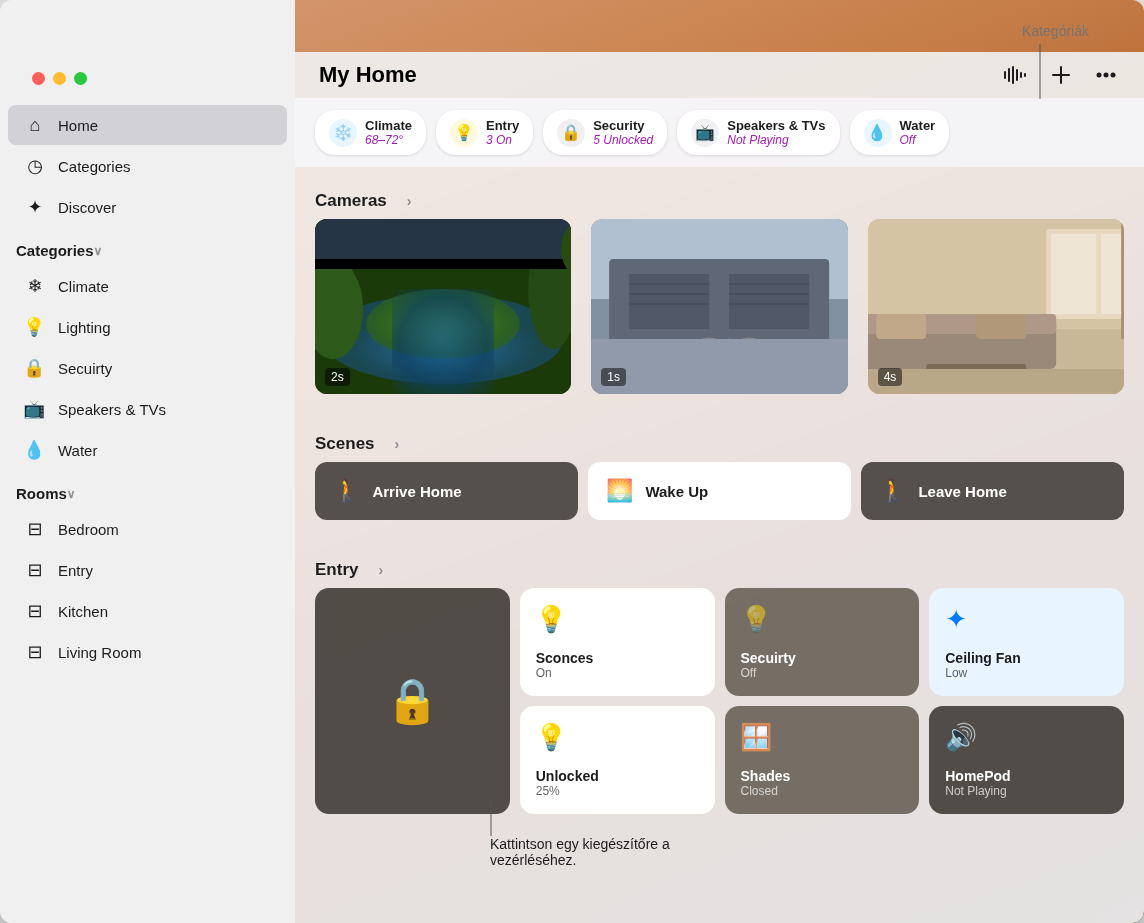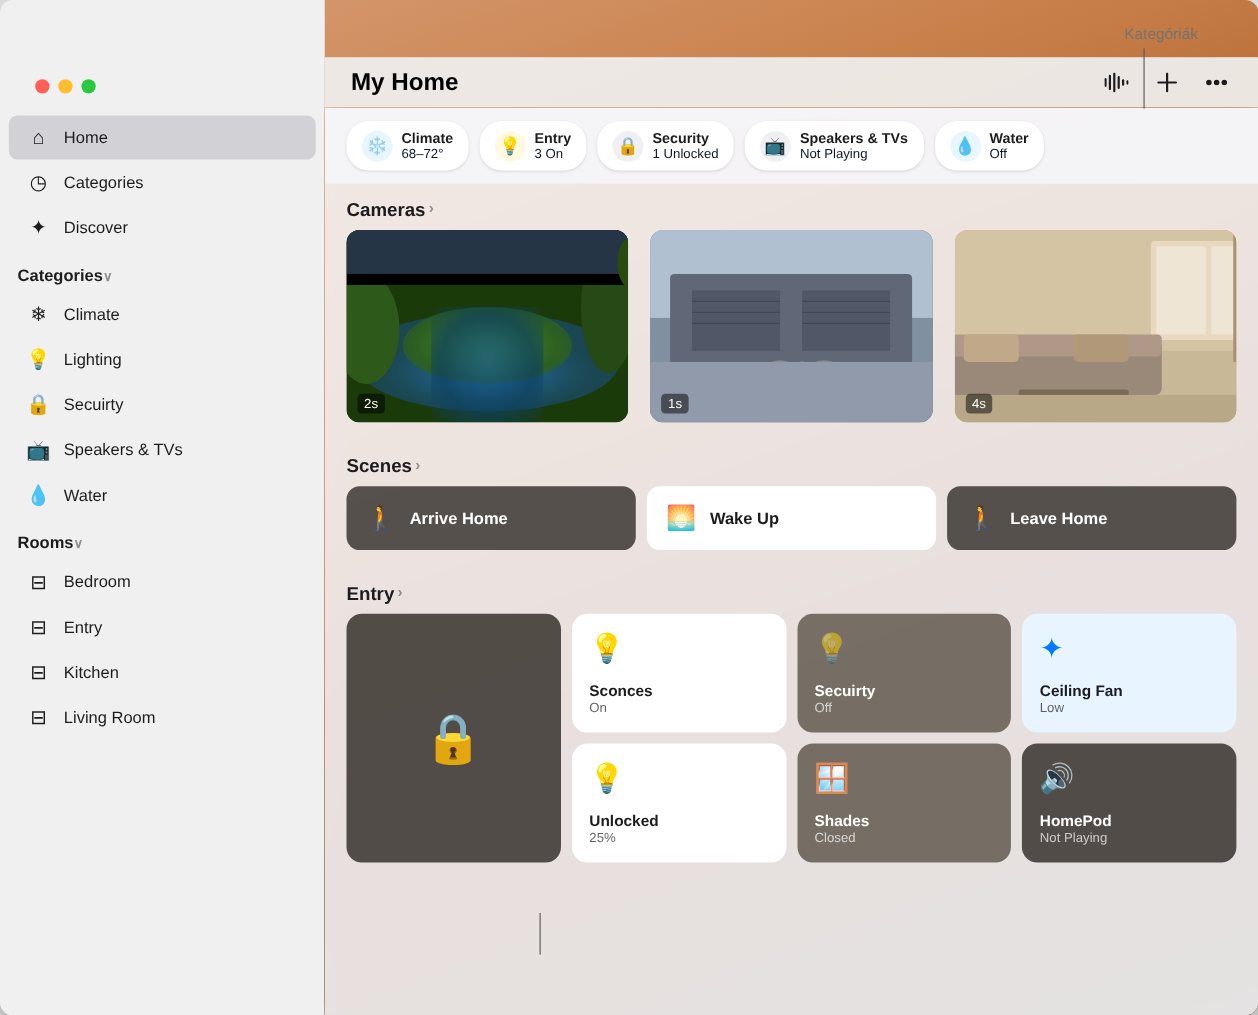--- a/index.html
+++ b/index.html
@@ -180,29 +180,30 @@
       justify-content: center;
       font-size: 16px;
     }
     .chip-text .chip-label {
       font-size: 13px;
       font-weight: 600;
       color: #1c1c1e;
     }
     .chip-text .chip-value {
       font-size: 12px;
-      color: #0f172a;
+      color: #a21caf;
+      font-style: italic;
     }
 
     
     .section-header {
       display: flex;
-      align-items: flex-start;
-      gap: 3px;
-      padding: 14px 20px 8px;
+      align-items: center;
+      gap: 20px;
+      padding: 24px 20px 8px;
       font-size: 17px;
       font-weight: 700;
       color: #1c1c1e;
       cursor: pointer;
     }
     .section-header .chevron-right {
       color: #8e8e93;
       font-size: 14px;
     }
 
@@ -479,21 +480,21 @@
             <div class="chip-icon" style="background:#fff9e0;">💡</div>
             <div class="chip-text">
               <div class="chip-label">Entry</div>
               <div class="chip-value">3 On</div>
             </div>
           </div>
           <div class="chip">
             <div class="chip-icon" style="background:#f0f0f2;">🔒</div>
             <div class="chip-text">
               <div class="chip-label">Security</div>
-              <div class="chip-value">1 Unlocked</div>
+              <div class="chip-value">5 Unlocked</div>
             </div>
           </div>
           <div class="chip">
             <div class="chip-icon" style="background:#f0f0f2;">📺</div>
             <div class="chip-text">
               <div class="chip-label">Speakers &amp; TVs</div>
               <div class="chip-value">Not Playing</div>
             </div>
           </div>
           <div class="chip">
@@ -682,13 +683,15 @@
   <span style="font-size:14px; color:#737373;">Kategóriák</span>
   <svg style="position:absolute; top:22px; right:48px;" width="2" height="55" viewBox="0 0 2 55">
     <line x1="1" y1="0" x2="1" y2="55" stroke="#555" stroke-width="1"></line>
   </svg>
 </div>
 
 <div style="position:absolute; bottom:55px; left:490px; z-index:200; pointer-events:none; text-align:left;">
   <svg style="display:block; margin-bottom:0;" width="2" height="38" viewBox="0 0 2 38">
     <line x1="1" y1="0" x2="1" y2="38" stroke="#555" stroke-width="1"></line>
   </svg>
+  <span style="font-size:14px; color:#1c1c1e; white-space:pre-line; display:block;">Kattintson egy kiegészítőre a
+vezérléséhez.</span>
 </div>
 
 </body></html>

